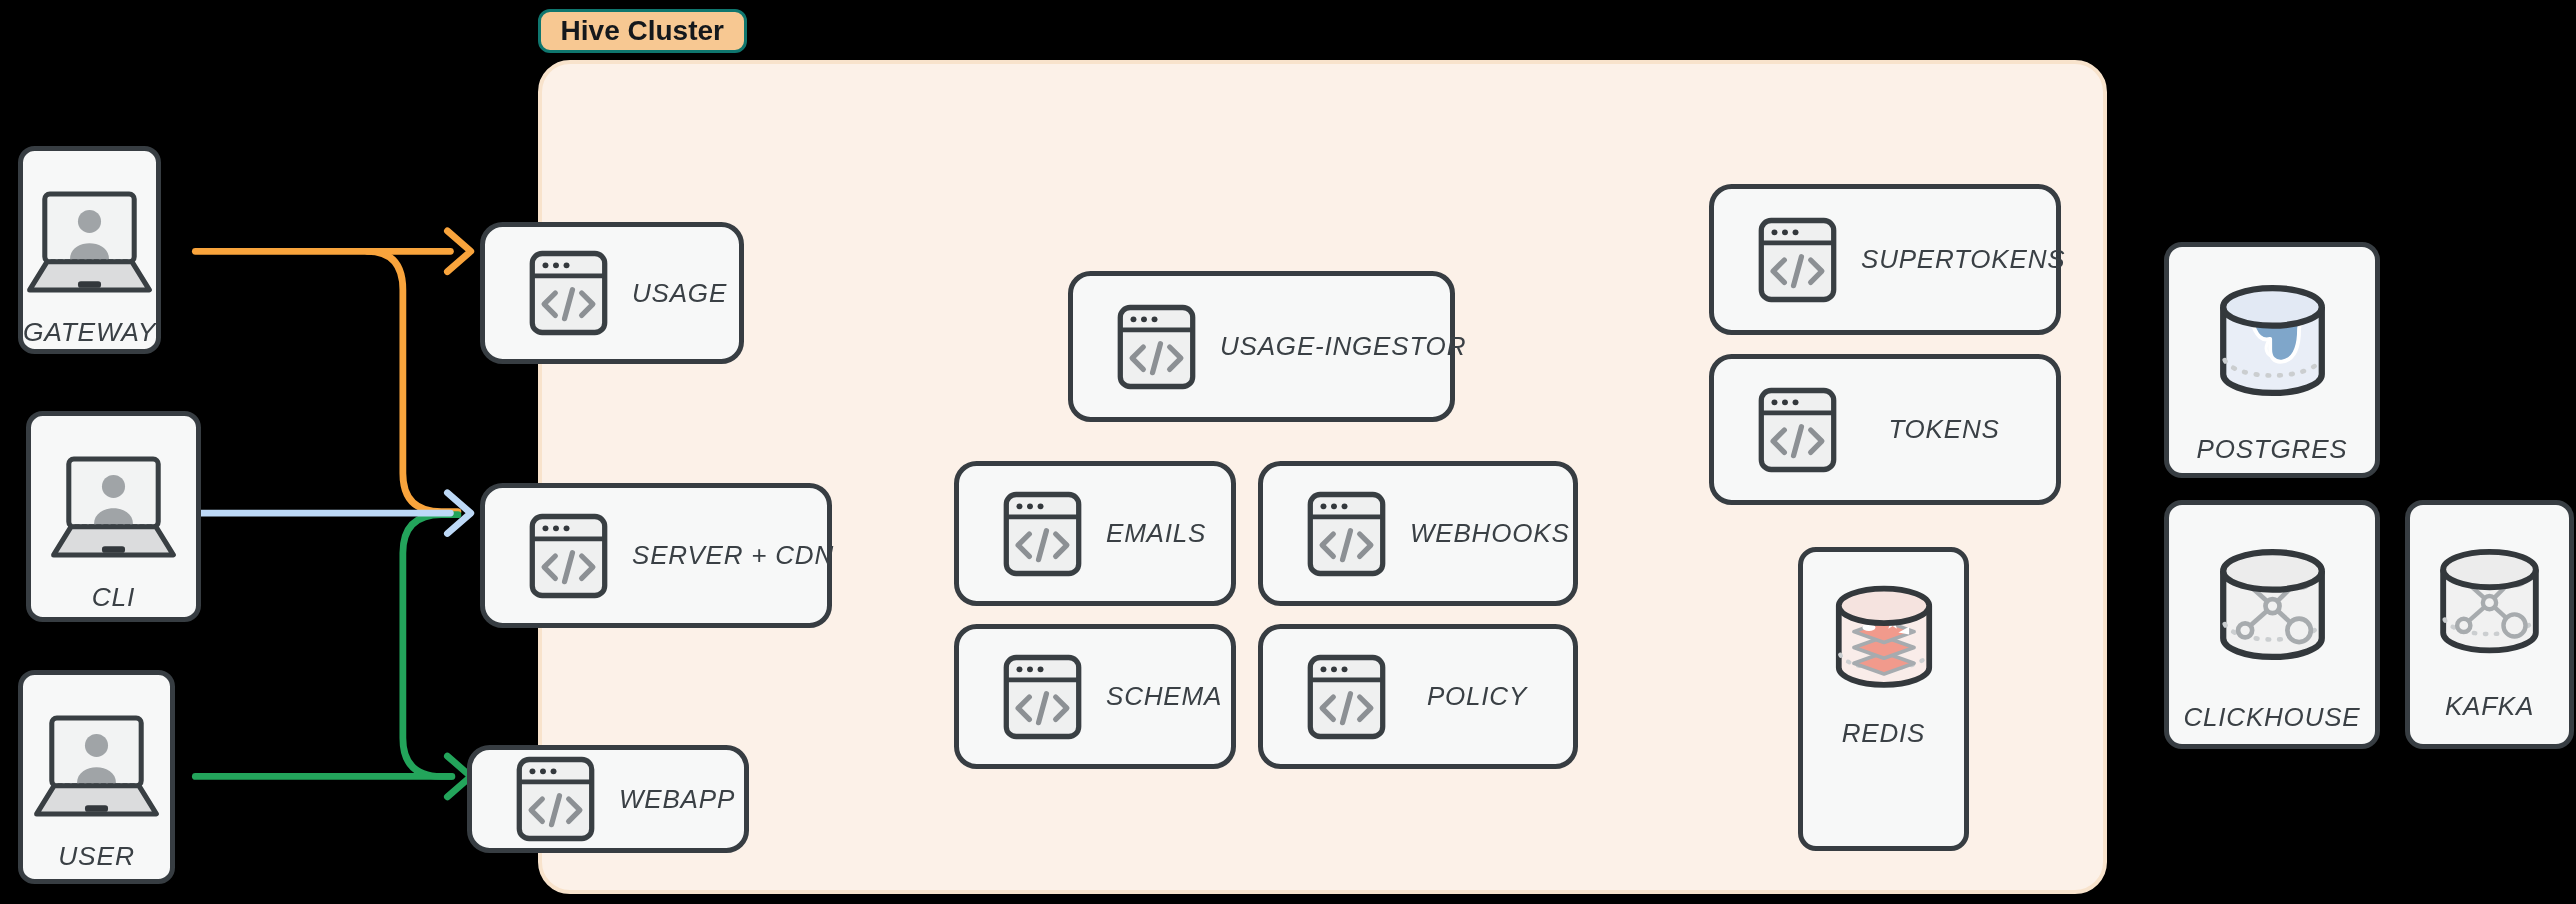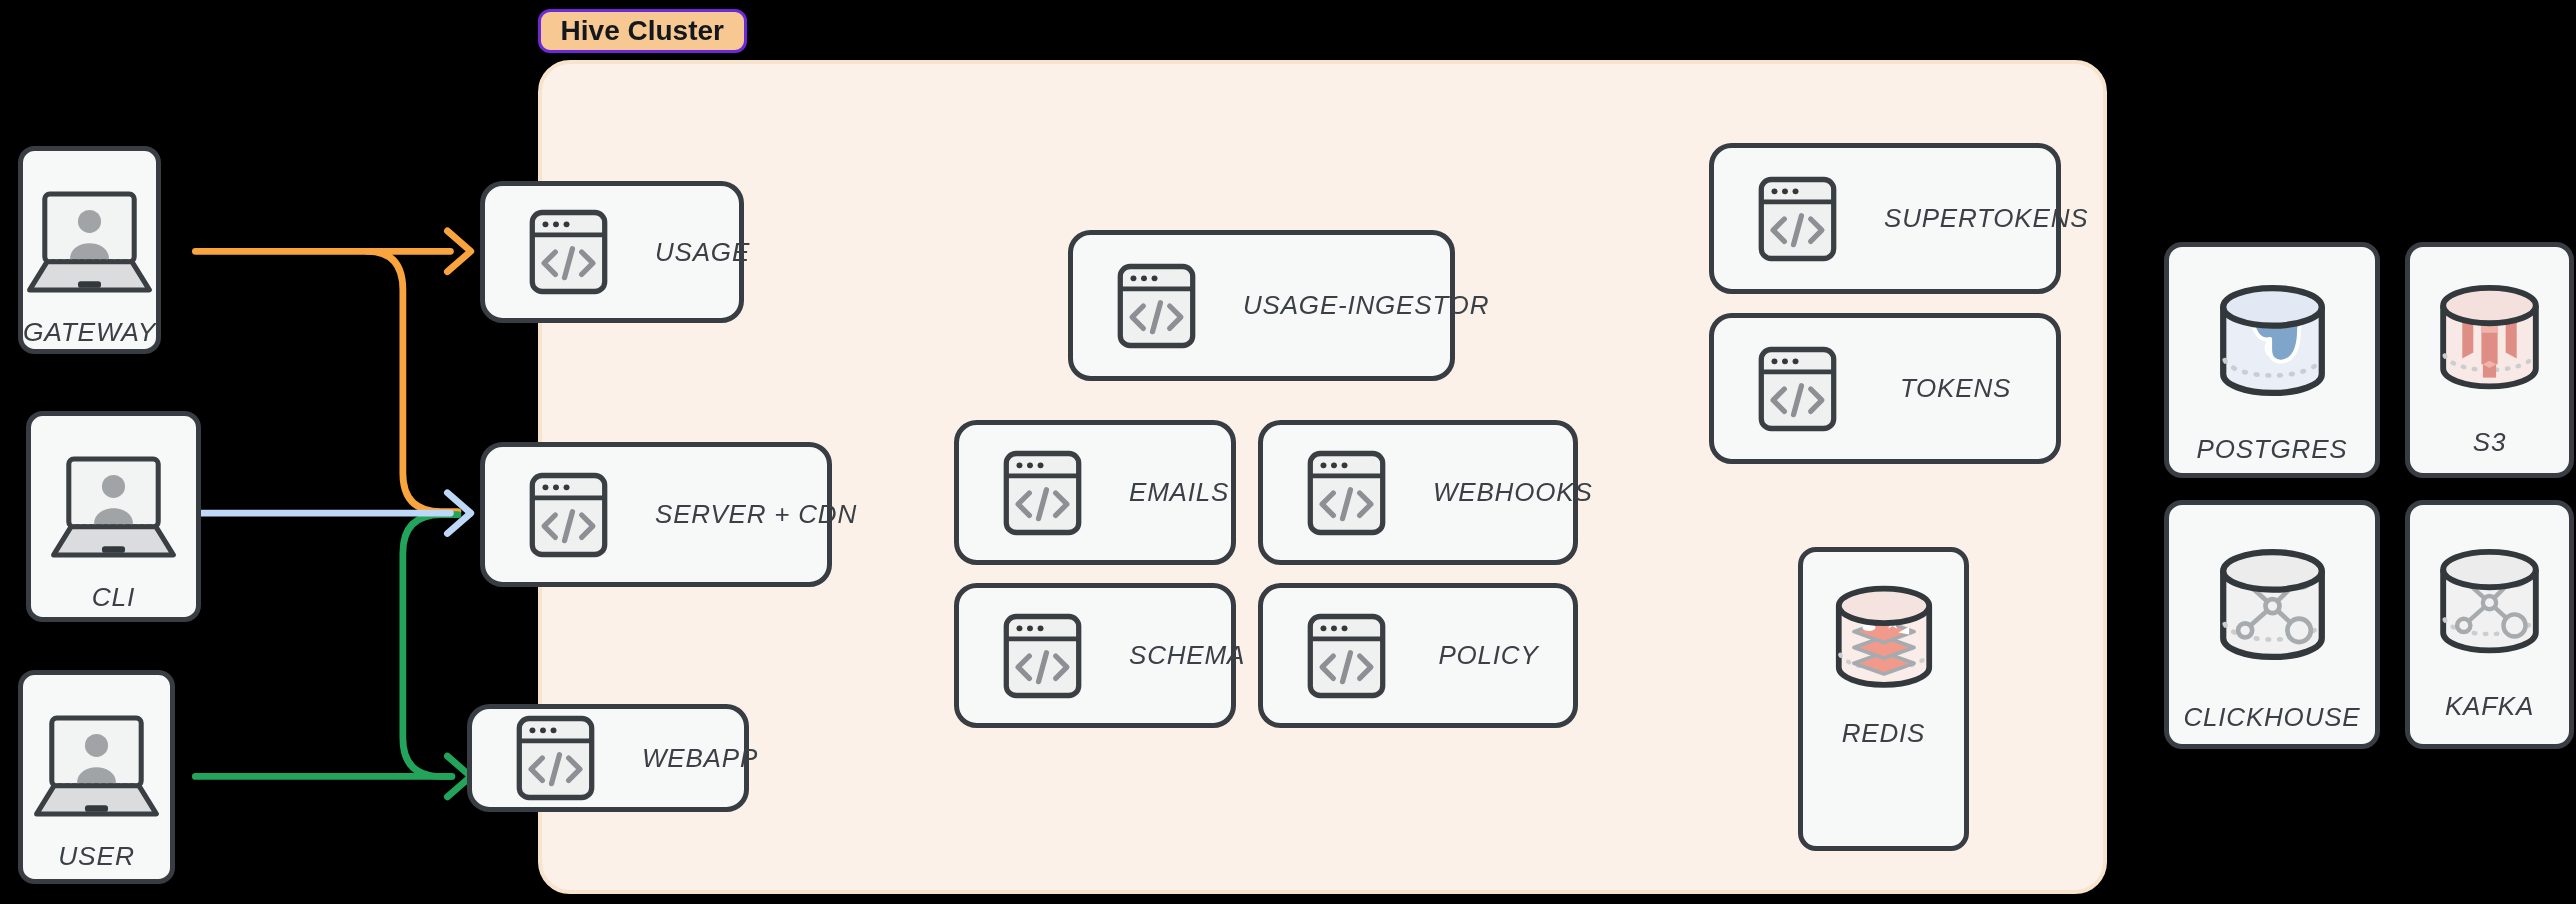--- a/index.html
+++ b/index.html
@@ -3,36 +3,36 @@
 <meta charset="utf-8">
 <style>
   html,body{margin:0;padding:0;background:#000;}
   #canvas{position:relative;width:2576px;height:904px;background:#000;overflow:hidden;
           font-family:"Liberation Sans",sans-serif;}
   
   .node{position:absolute;background:#F7F8F8;border:5.3px solid #373D42;box-sizing:border-box;
         display:flex;z-index:3;}
   .lbl{font-style:italic;color:#3A4045;letter-spacing:0.8px;white-space:nowrap;}
   
-  .svc{border-radius:22.6px;align-items:center;padding:0 29px 0 44px;gap:47px;}
+  .svc{border-radius:22.6px;align-items:center;padding:0 29px 0 44px;gap:24px;margin-top:41px;}
   .svc .lbl{flex:1;text-align:center;font-size:26px;}
   .svc svg.winicon{width:79px;height:86px;flex:0 0 auto;}
   
   .client{border-radius:16.6px;flex-direction:column;align-items:center;padding-top:39px;gap:18px;}
   .client svg.laptop{width:137px;height:109px;}
   .client .lbl{font-size:26.4px;}
   
   .db{border-radius:18px;flex-direction:column;align-items:center;padding-top:27px;gap:22.6px;}
   .db svg.cyl{width:133px;height:137px;}
   .db .lbl{font-size:26px;}
   
   #cluster{position:absolute;left:538px;top:60px;width:1569px;height:834px;
            background:#FCF1E8;border:4.5px solid #F8E3CC;border-radius:32px;box-sizing:border-box;z-index:1;}
   #cluster-chip{position:absolute;left:538px;top:9px;height:44px;padding:0 19.6px;
-                background:#F7C892;border:3px solid #6d28d9;border-radius:12px;box-sizing:border-box;
+                background:#F7C892;border:3px solid #0f766e;border-radius:12px;box-sizing:border-box;
                 display:flex;align-items:center;z-index:4;
                 font-size:28px;font-weight:700;color:#14181C;}
   
   #arrows{position:absolute;left:0;top:0;z-index:2;pointer-events:none;}
   
   #node-gateway{left:18px;top:146px;width:143px;height:208px;}
   #node-cli{left:26px;top:411px;width:175px;height:211px;}
   #node-user{left:18px;top:670px;width:157px;height:214px;}
   #node-usage{left:480px;top:181px;width:264px;height:142px;}
   #node-server-cdn{left:480px;top:442px;width:352px;height:145px;}
@@ -275,36 +275,20 @@
       <g>
         <path d="M59 60 C52 42 64 30 76 36 C81 25 97 24 103 34 C112 27 126 34 125 46 C124 55 119 60 119 70 C119 94 112 110 97 112 C87 113 82 106 82 96 L82 83 C73 86 63 80 59 60 Z" fill="#7FA6CA" stroke="#FFFFFF" stroke-width="5" stroke-linejoin="round"></path>
         <circle cx="100" cy="46" r="4" fill="#FFFFFF"></circle>
         <path d="M82 83 C75 91 75 100 83 105" fill="none" stroke="#FFFFFF" stroke-width="4" stroke-linecap="round"></path>
       </g>
       <ellipse cx="85" cy="42" rx="63" ry="24" fill="#E2E9F4" stroke="#33383C" stroke-width="8"></ellipse>
     </svg>
     <span class="lbl">POSTGRES</span>
   </div>
 
-  <div class="node db" id="node-s3">
-    <svg class="cyl" viewBox="0 0 170 175">
-      <path d="M22 42 L22 128 A63 24 0 0 0 148 128 L148 42" fill="#F8E9E7" stroke="#33383C" stroke-width="8"></path>
-      <path d="M24 110 A62 24 0 0 0 146 110" fill="none" stroke="#CBCED0" stroke-width="6" stroke-dasharray="2 13" stroke-linecap="round"></path>
-      <g fill="#DE8E84">
-        <polygon points="48,54 63,62 63,106 48,114"></polygon>
-        <polygon points="122,54 107,62 107,106 122,114"></polygon>
-        <rect x="74" y="42" width="22" height="80"></rect>
-        <rect x="74" y="66" width="22" height="13" fill="#F0B4AA"></rect>
-        <polygon points="76,122 94,122 94,140 76,140"></polygon>
-        <polygon points="76,122 85,117 94,122 85,127" fill="#F0B4AA"></polygon>
-      </g>
-      <ellipse cx="85" cy="42" rx="63" ry="24" fill="#F4E0DD" stroke="#33383C" stroke-width="8"></ellipse>
-    </svg>
-    <span class="lbl">S3</span>
-  </div>
 
   <div class="node db" id="node-clickhouse">
     <svg class="cyl" viewBox="0 0 170 175">
       <path d="M22 42 L22 128 A63 24 0 0 0 148 128 L148 42" fill="#F1F1F1" stroke="#33383C" stroke-width="8"></path>
       <path d="M24 110 A62 24 0 0 0 146 110" fill="none" stroke="#CBCED0" stroke-width="6" stroke-dasharray="2 13" stroke-linecap="round"></path>
       <g stroke="#A7ABAE" stroke-width="6" fill="#F1F1F1">
         <line x1="85" y1="87" x2="48" y2="54"></line>
           <line x1="85" y1="87" x2="122" y2="50"></line>
         <line x1="85" y1="87" x2="50" y2="118"></line>
           <line x1="85" y1="87" x2="119" y2="118"></line>

